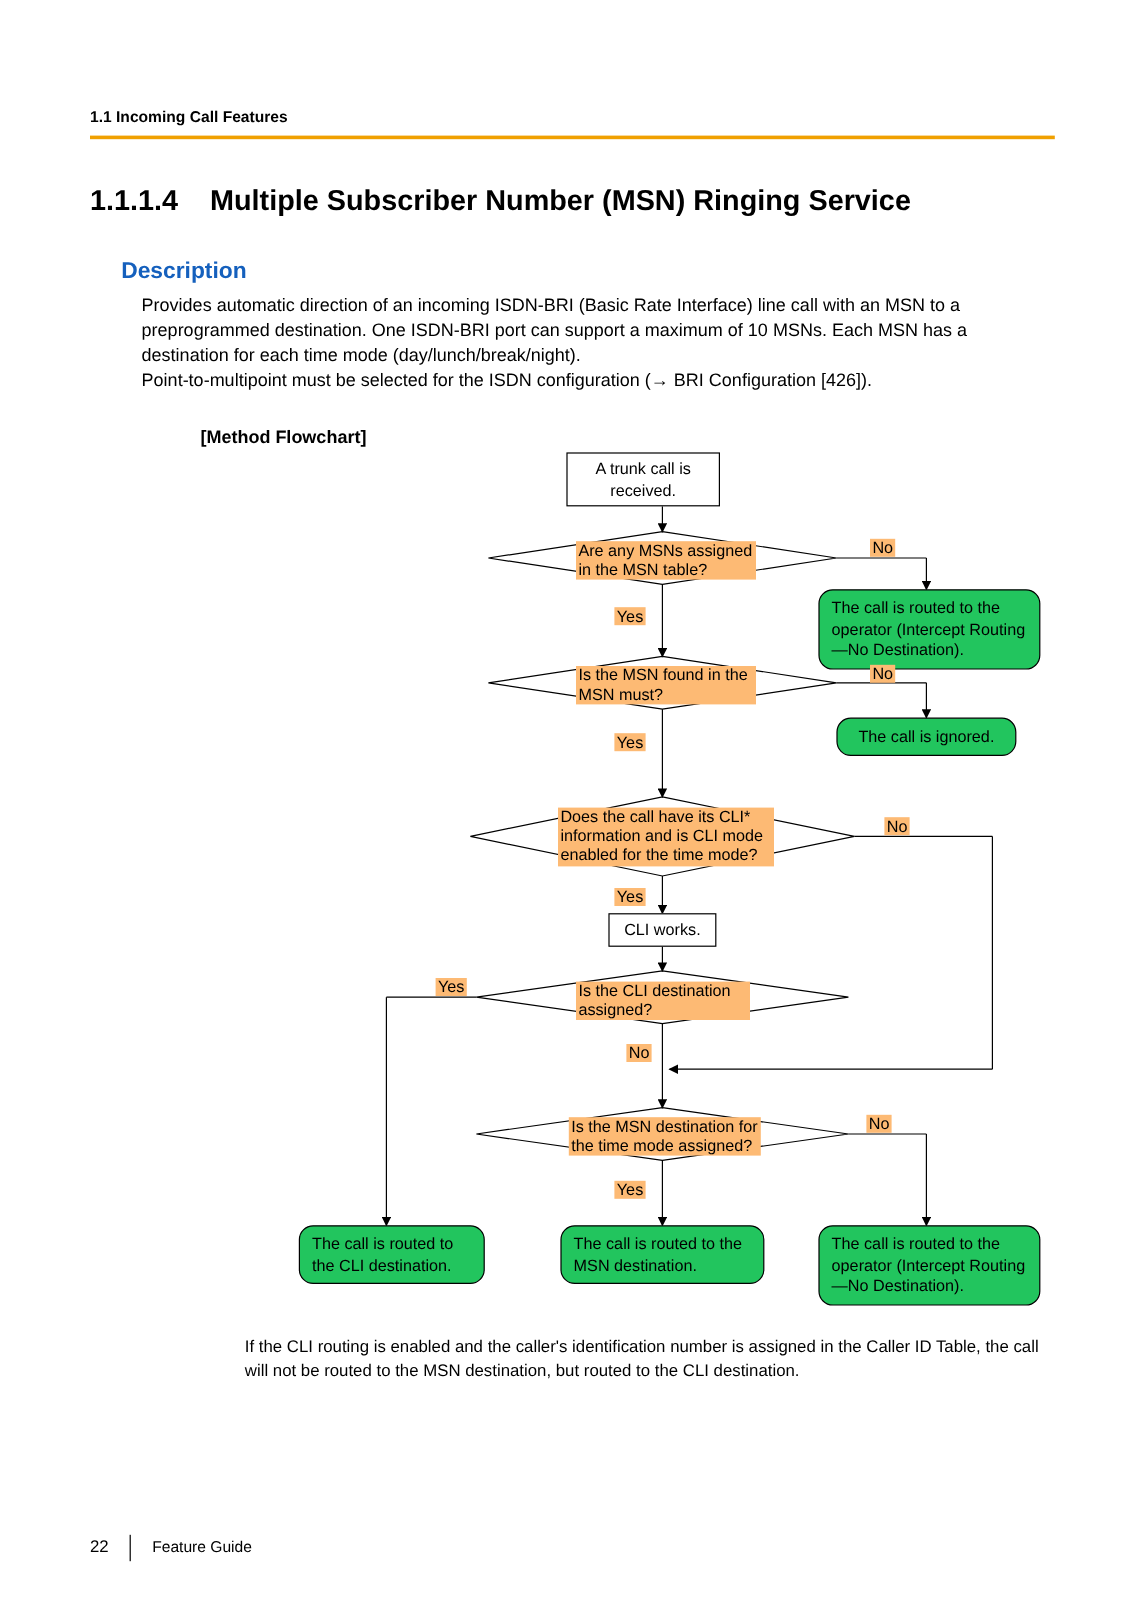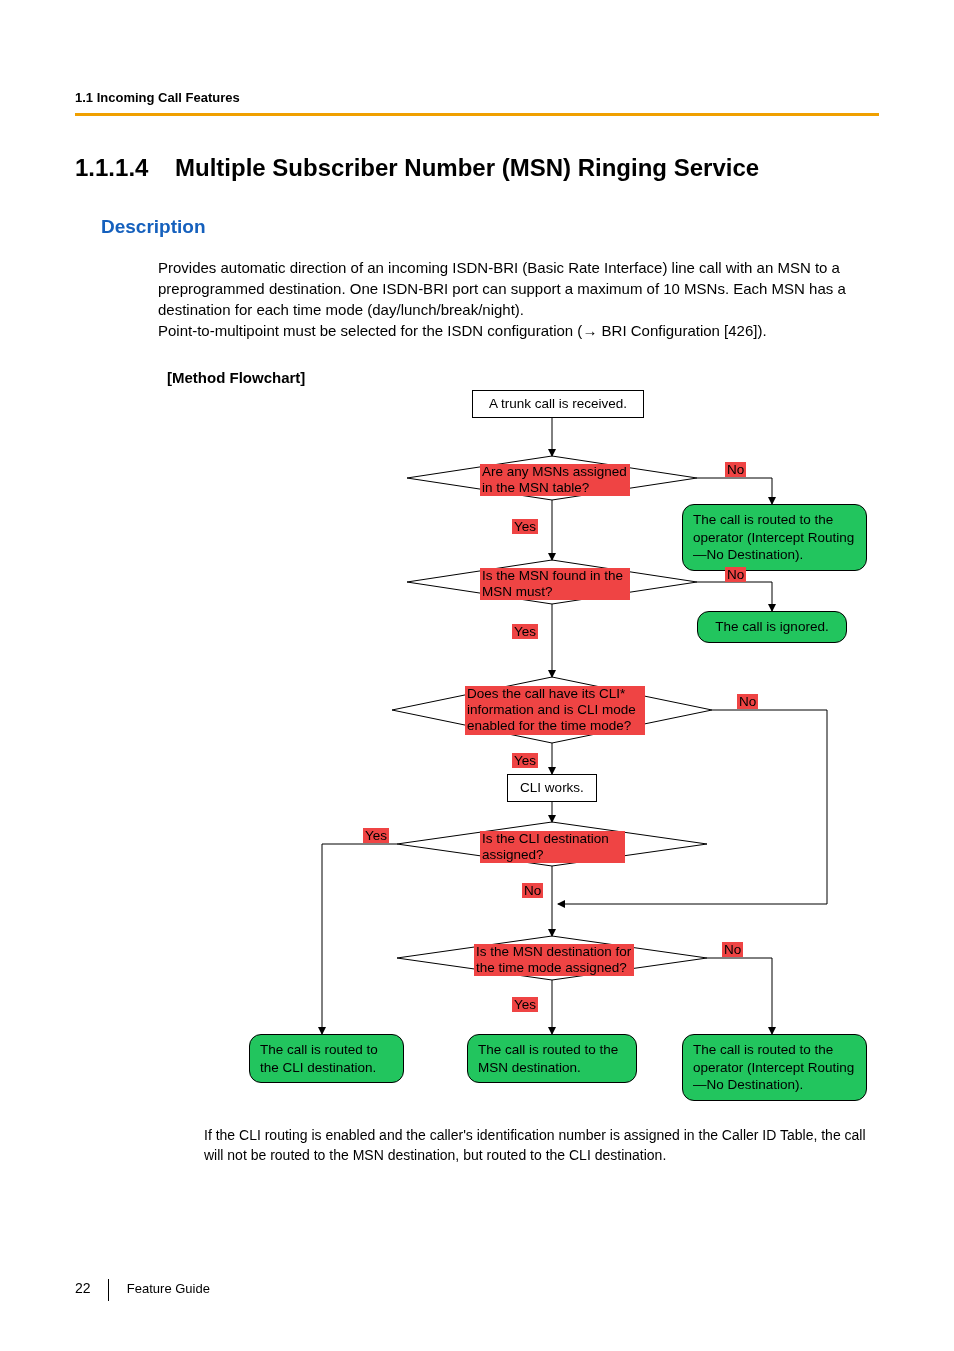--- a/index.html
+++ b/index.html
@@ -23,24 +23,24 @@
       font-size: 24px;
       font-weight: bold;
       margin-bottom: 34px;
     }
     .num { display: inline-block; width: 100px; }
     .desc-head {
       color: #1560bd;
       font-size: 19px;
       font-weight: bold;
       margin-left: 26px;
-      margin-bottom: 19px;
+      margin-bottom: 6px;
     }
     .body-text {
-      margin-left: 83px;
+      margin-left: 43px;
       font-size: 15px;
       line-height: 1.4;
       margin-bottom: 28px;
     }
     .arrow-glyph { font-size: 15px; }
     .subhead {
       margin-left: 92px;
       font-size: 15px;
       font-weight: bold;
     }
@@ -63,21 +63,21 @@
       position: absolute;
       border: 1px solid #000;
       border-radius: 12px;
       background: #22c55e;
       padding: 6px 10px;
       line-height: 1.3;
     }
     .label {
       position: absolute;
       font-size: 13.5px;
-      background: #ef4444;
+      background: #fdba74;
       padding: 0 2px;
     }
     .footnote {
       margin-left: 115px;
       font-size: 14px;
       line-height: 1.4;
     }
     .footnote .indent { margin-left: 14px; }
     .page-footer {
       position: absolute;
@@ -151,21 +151,21 @@
     <line x1="660" y1="324" x2="660" y2="518" stroke="#000"></line>
     <line x1="660" y1="518" x2="391" y2="518" stroke="#000" marker-end="url(#ah)"></line>
 
     <line x1="230" y1="458" x2="155" y2="458" stroke="#000"></line>
     <line x1="155" y1="458" x2="155" y2="648" stroke="#000" marker-end="url(#ah)"></line>
 
     <line x1="540" y1="572" x2="605" y2="572" stroke="#000"></line>
     <line x1="605" y1="572" x2="605" y2="648" stroke="#000" marker-end="url(#ah)"></line>
   </svg>
 
-  <div class="rect" style="left:305px; top:4px; width:172px;">A trunk call is received.</div>
+  <div class="rect" style="left:305px; top:4px; width:128px;">A trunk call is received.</div>
 
   <div class="label" style="left:313px; top:78px; width:150px; text-align:left; line-height:1.2;">Are any MSNs assigned in the MSN table?</div>
   <div class="label" style="left:558px; top:76px;">No</div>
   <div class="label" style="left:345px; top:133px;">Yes</div>
 
   <div class="rounded" style="left:515px; top:118px; width:185px;">The call is routed to the operator (Intercept Routing—No Destination).</div>
 
   <div class="label" style="left:313px; top:182px; width:150px; text-align:left; line-height:1.2;">Is the MSN found in the MSN must?</div>
   <div class="label" style="left:558px; top:181px;">No</div>
   <div class="label" style="left:345px; top:238px;">Yes</div>

